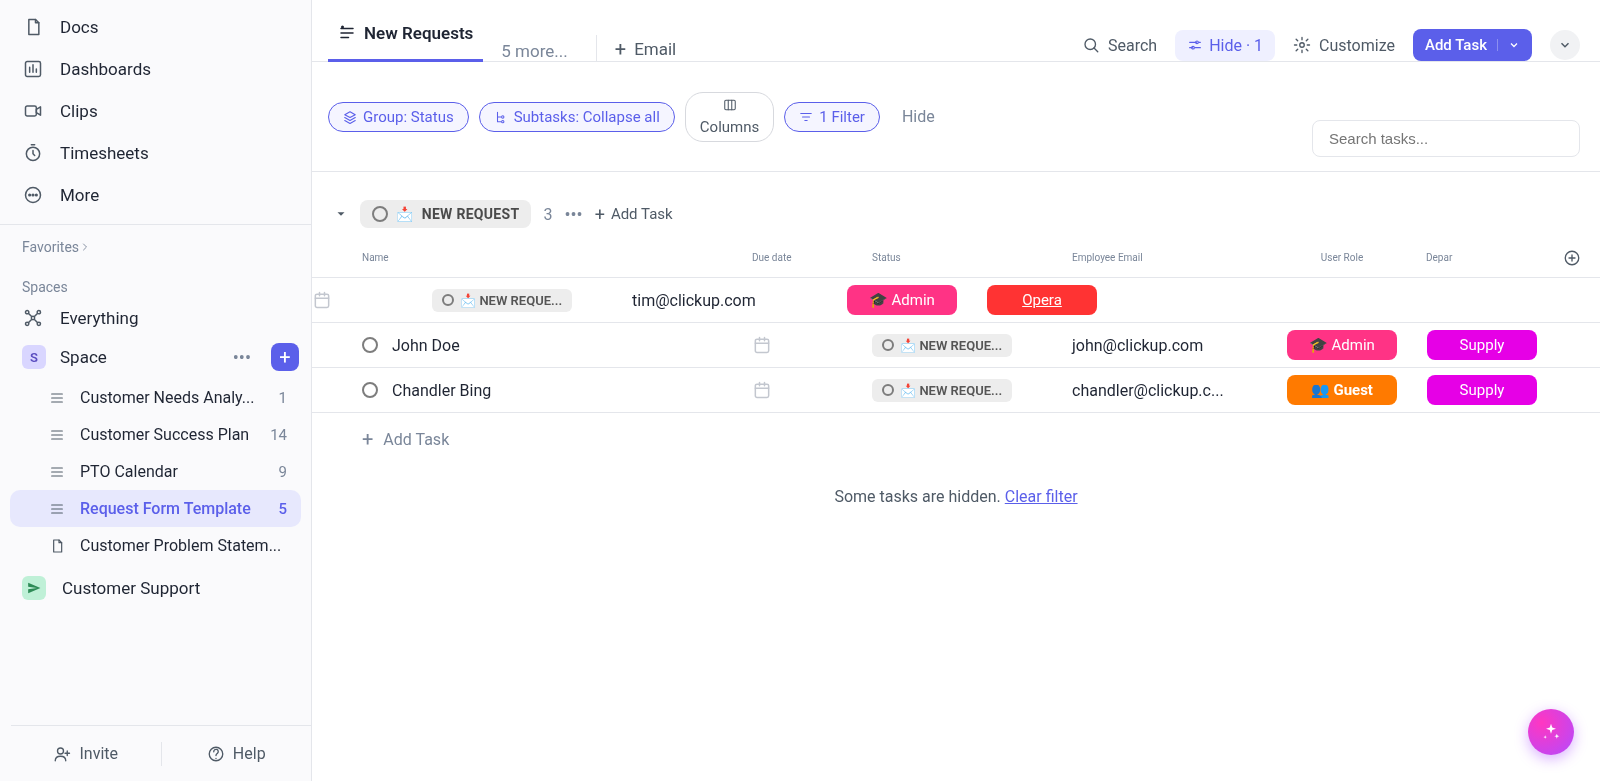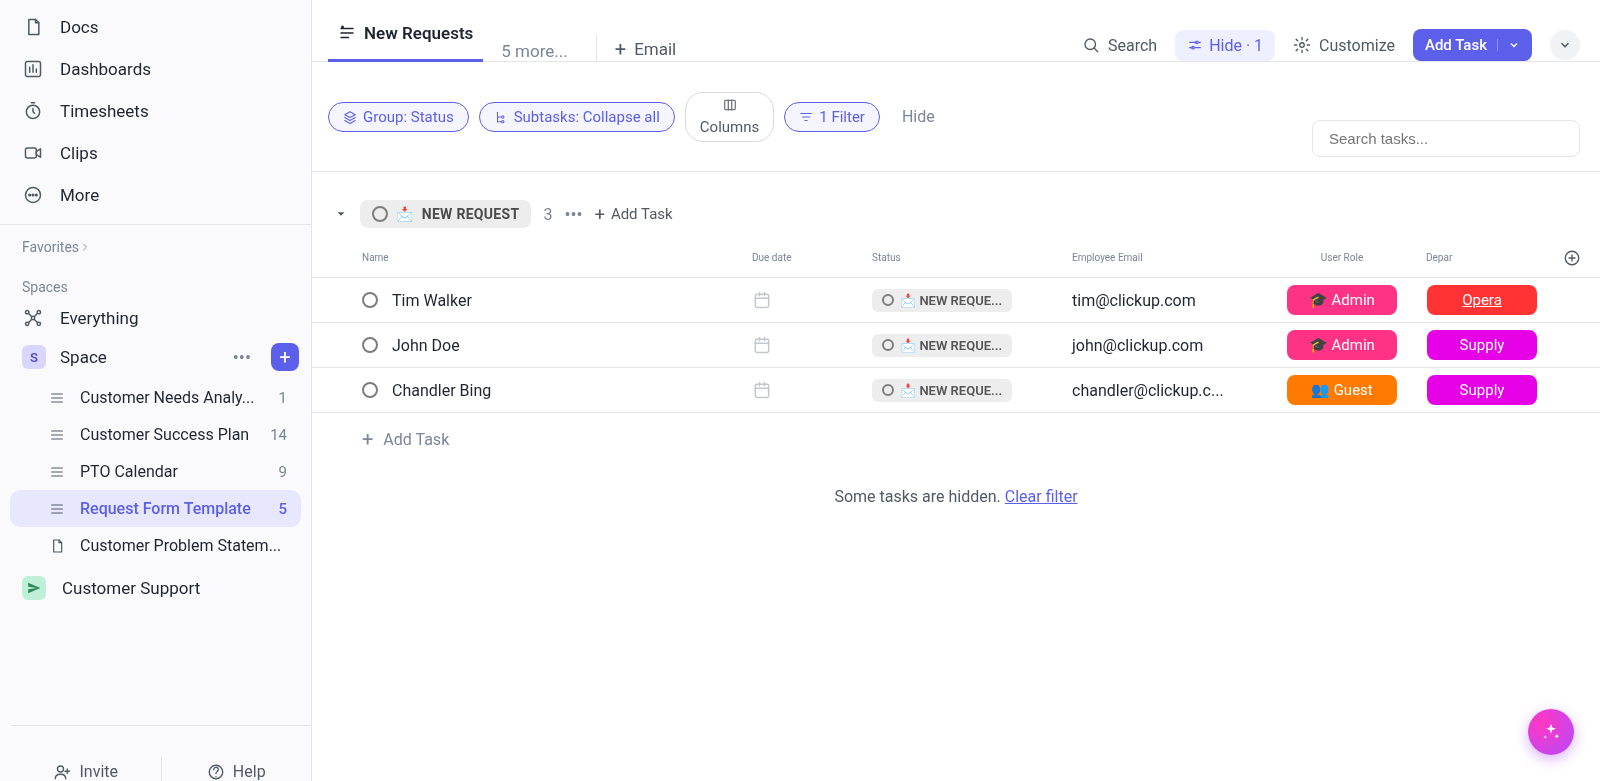--- a/index.html
+++ b/index.html
@@ -33,21 +33,21 @@
   .space-row .lbl { flex:1; font-size:17px; }
   .space-row .dots { color:var(--text-light); padding:0 6px; font-size:18px; }
   .space-row .add-btn { width:28px; height:28px; border-radius:8px; background:var(--accent); color:#fff; display:flex; align-items:center; justify-content:center; font-size:20px; }
   .list-row { display:flex; align-items:center; padding:9px 14px 9px 38px; gap:14px; border-radius:10px; margin:0 10px; }
   .list-row .list-ico { width:18px; height:18px; display:flex; align-items:center; justify-content:center; color:var(--text-mid); }
   .list-row .lbl { flex:1; font-size:16px; color:var(--text-dark); white-space:nowrap; overflow:hidden; text-overflow:ellipsis; }
   .list-row .count { font-size:15px; color:var(--text-light); }
   .list-row.active { background:var(--accent-light); }
   .list-row.active .lbl, .list-row.active .count { color:var(--accent); font-weight:500; }
   .cs-badge { width:24px; height:24px; border-radius:6px; background:#bff0d7; display:flex; align-items:center; justify-content:center; }
-  .side-footer { height:56px; border-top:1px solid var(--border); display:flex; align-items:flex-end;margin-left:11px; }
+  .side-footer { height:56px; border-top:1px solid var(--border); display:flex; align-items:center;margin-left:11px; }
   .side-footer .btn { flex:1; display:flex; align-items:center; justify-content:center; gap:8px; font-size:16px; color:var(--text-mid); }
   .side-footer .sep { width:1px; height:24px; background:var(--border); }
 
   
   .main { flex:1; display:flex; flex-direction:column; overflow:hidden; }
   .topbar { display:flex; align-items:flex-end; height:62px; padding:0 20px 0 16px; border-bottom:1px solid var(--border); gap:8px; }
   .view-tab { display:flex; align-items:center; gap:8px; padding:18px 10px 18px 10px; font-size:17px; font-weight:600; color:var(--text-dark); position:relative; }
   .view-tab.active::after { content:""; position:absolute; left:0; right:0; bottom:-1px; height:3px; background:var(--accent); }
   .more-views { font-size:17px; color:var(--text-light); padding:0 10px; }
   .vdiv { width:1px; height:26px; background:var(--border); margin:0 10px; }
@@ -84,21 +84,21 @@
   .col-email { width:200px; display:flex; align-items:center; }
   .col-role { width:140px; display:flex; align-items:center; justify-content:center; }
   .col-dept { width:140px; display:flex; align-items:center; justify-content:center; }
   .col-addcol { width:40px; color:var(--text-mid); display:flex; align-items:center; justify-content:center; }
   .hdr { font-size:10px; color:var(--text-light); }
   .status-circle { width:16px; height:16px; border:2px solid #7d7d7d; border-radius:50%; display:inline-block; }
   .status-chip { background:#ededed; border-radius:6px; padding:4px 10px; display:flex; align-items:center; gap:6px; color:#555; font-weight:600; font-size:13px; white-space:nowrap; overflow:hidden; text-overflow:ellipsis; max-width:160px; }
   .badge { border-radius:8px; color:#fff; font-size:15px; padding:6px 14px; display:flex; align-items:center; gap:6px; min-width:110px; justify-content:center;}
   .badge.pink { background:var(--pink); }
   .badge.magenta { background:var(--magenta); }
-  .badge.orange { background:var(--orange); }
+  .badge.orange { background:var(--orange);font-weight:bold; }
   .badge.red { background:var(--red);text-decoration:underline; }
   .due-ico { color:#c3c7cf; display:flex; }
   .addtask-row { display:flex; align-items:center; gap:10px; padding:14px 0 14px 50px; color:var(--text-light); font-size:16px; }
   .hidden-msg { text-align:center; color:var(--text-mid); padding:22px 0; font-size:16px; }
   .hidden-msg a { color:var(--accent); text-decoration:underline; }
 
   .fab { position:fixed; right:26px; bottom:26px; width:46px; height:46px; border-radius:50%; background:radial-gradient(circle at 30% 30%, #ff37c1, #b34aff); box-shadow:0 4px 14px rgba(160,60,255,0.4); display:flex; align-items:center; justify-content:center; color:#fff; }
 
   svg { display:block; }
   .svg-ico { stroke:currentColor; stroke-width:1.8; fill:none; stroke-linecap:round; stroke-linejoin:round; }
@@ -124,34 +124,34 @@
           <svg class="svg-ico" width="20" height="20" viewBox="0 0 24 24">
             <rect x="3" y="3" width="18" height="18" rx="2"></rect>
             <path d="M8 16V10M12 16V7M16 16v-4"></path>
           </svg>
         </span>
       <span class="lbl">Dashboards</span>
     </div>
     <div class="nav-item">
       <span class="ico">
           <svg class="svg-ico" width="20" height="20" viewBox="0 0 24 24">
+            <rect x="3" y="6" width="13" height="12" rx="2"></rect>
+            <path d="M16 10l5-3v10l-5-3z"></path>
+          </svg>
+        </span>
+      <span class="lbl">Clips</span>
+    </div>
+    <div class="nav-item">
+      <span class="ico">
+          <svg class="svg-ico" width="20" height="20" viewBox="0 0 24 24">
             <circle cx="12" cy="13" r="8"></circle>
             <path d="M12 9v4l2 2M10 2h4"></path>
           </svg>
         </span>
       <span class="lbl">Timesheets</span>
-    </div>
-    <div class="nav-item">
-      <span class="ico">
-          <svg class="svg-ico" width="20" height="20" viewBox="0 0 24 24">
-            <rect x="3" y="6" width="13" height="12" rx="2"></rect>
-            <path d="M16 10l5-3v10l-5-3z"></path>
-          </svg>
-        </span>
-      <span class="lbl">Clips</span>
     </div>
     <div class="nav-item">
       <span class="ico">
           <svg class="svg-ico" width="20" height="20" viewBox="0 0 24 24">
             <circle cx="12" cy="12" r="9"></circle>
             <circle cx="8" cy="12" r="1" fill="currentColor"></circle>
             <circle cx="12" cy="12" r="1" fill="currentColor"></circle>
             <circle cx="16" cy="12" r="1" fill="currentColor"></circle>
           </svg>
         </span>
@@ -382,24 +382,20 @@
         <div class="col-dept hdr" style="justify-content:flex-start;padding-left:14px">Depar</div>
         <div class="col-addcol">
             <svg class="svg-ico" width="18" height="18" viewBox="0 0 24 24">
               <circle cx="12" cy="12" r="9"></circle>
               <path d="M12 8v8M8 12h8"></path>
             </svg>
           </div>
       </div>
       <div id="rows-container">
           <div class="grid-row">
-            <div class="col-name">
-              <span class="status-circle"></span>
-              <span>Tim Walker</span>
-            </div>
             <div class="col-due">
               <span class="due-ico">
                 <svg class="svg-ico" width="20" height="20" viewBox="0 0 24 24">
                   <rect x="4" y="5" width="16" height="16" rx="2"></rect>
                   <path d="M4 10h16M9 3v4M15 3v4"></path>
                 </svg>
               </span>
             </div>
             <div class="col-status">
               <span class="status-chip">

